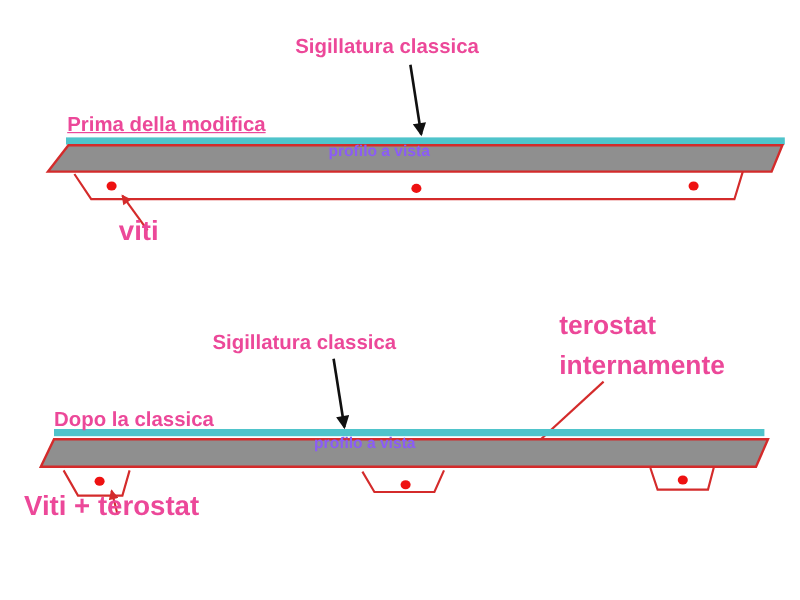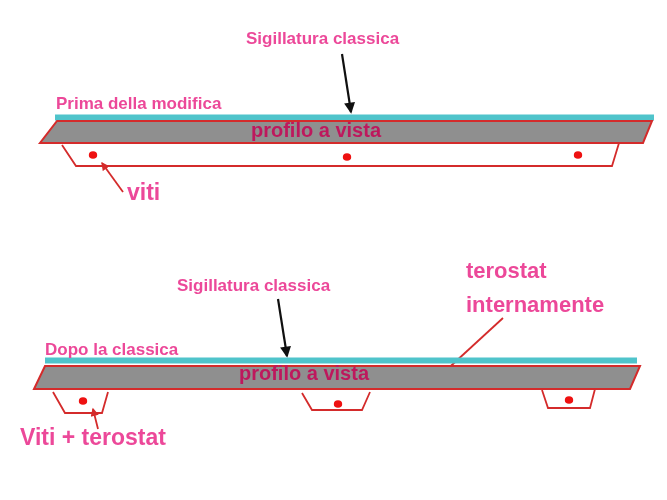--- a/index.html
+++ b/index.html
@@ -7,21 +7,21 @@
     position:relative;width:667px;height:500px;background:#ffffff;
     font-family:"Liberation Sans","DejaVu Sans",sans-serif;overflow:hidden;
   }
   .canvas svg{position:absolute;left:0;top:0;}
   .lbl{
     position:absolute;color:#ec4899;font-size:17px;font-weight:700;
     white-space:nowrap;line-height:1.2;
   }
   .lbl-big{font-size:23px;font-weight:700;}
   .lbl-profile{
-    width:142px;text-align:center;color:#be185d;font-size:20px;font-weight:700;
+    width:142px;text-align:center;color:#8b5cf6;font-size:13px;font-weight:700;
   }
   .lbl-terostat{font-size:22px;font-weight:700;line-height:34px;margin-left:23px;}
   .lbl-terostat span{display:block;}
 </style>
 </head>
 <body>
 
 <div class="canvas">
 
   <svg width="667" height="500" viewBox="0 0 667 500">
@@ -66,32 +66,32 @@
       <ellipse cx="83" cy="401" rx="4.2" ry="3.8" fill="#ee1111"></ellipse>
       <ellipse cx="338" cy="404" rx="4.2" ry="3.8" fill="#ee1111"></ellipse>
       <ellipse cx="569" cy="400" rx="4.2" ry="3.8" fill="#ee1111"></ellipse>
 
       <line x1="98" y1="429" x2="93" y2="409" stroke-width="1.8" marker-end="url(#mk-red)" stroke="#d42b2b"></line>
     </g>
   </svg>
 
   <div class="lbl" style="left:246px;top:29px;">Sigillatura classica</div>
 
-  <div class="lbl" style="left:56px;top:94px;">Prima della modifica</div>
+  <div class="lbl" style="left:56px;top:94px;text-decoration:underline;">Prima della modifica</div>
 
   <div class="lbl lbl-profile" style="left:245px;top:118px;">profilo a vista</div>
 
-  <div class="lbl lbl-big" style="left:99px;top:179px;margin-left:28px;">viti</div>
+  <div class="lbl lbl-big" style="left:99px;top:179px;">viti</div>
 
   <div class="lbl" style="left:177px;top:276px;">Sigillatura classica</div>
 
   <div class="lbl lbl-terostat" style="left:443px;top:254px;">
     <span>terostat</span>
     <span>internamente</span>
   </div>
 
   <div class="lbl" style="left:45px;top:340px;">Dopo la classica</div>
 
   <div class="lbl lbl-profile" style="left:233px;top:361px;">profilo a vista</div>
 
-  <div class="lbl lbl-big" style="left:20px;top:424px;">Viti + terostat</div>
+  <div class="lbl lbl-big" style="left:20px;top:408px;">Viti + terostat</div>
 
 </div>
 
 </body></html>

